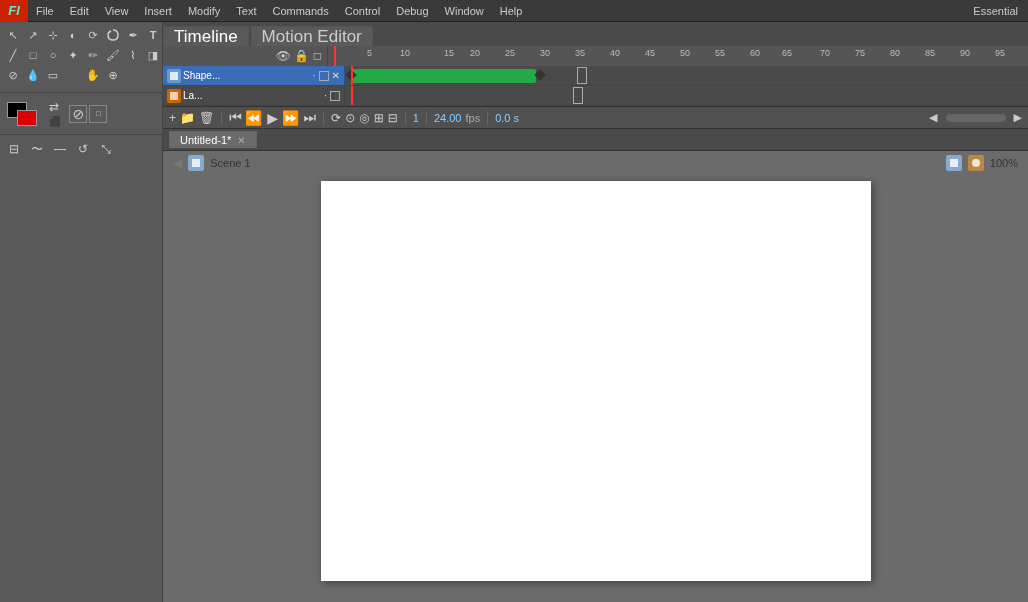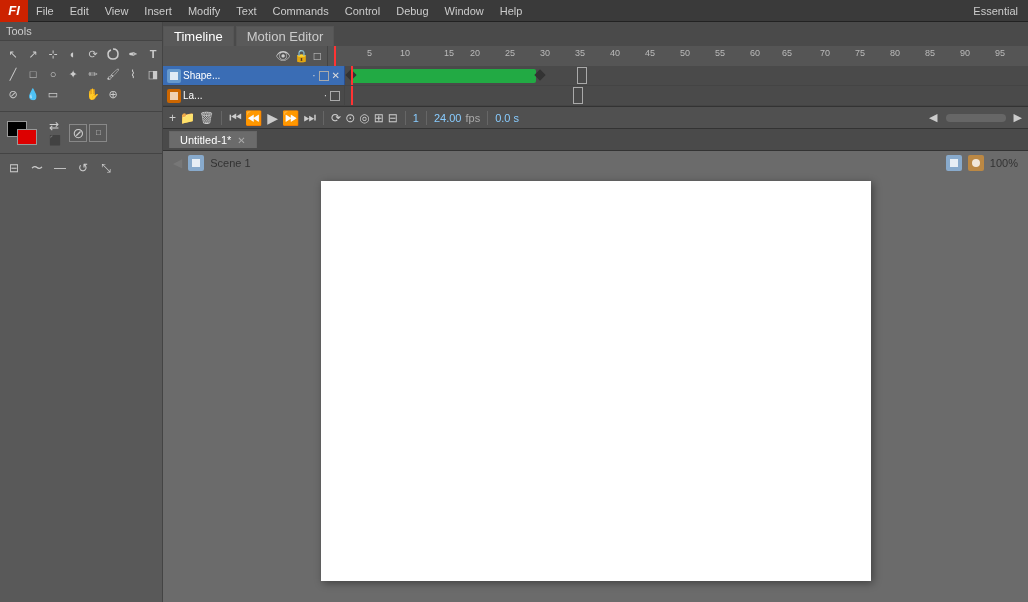--- a/index.html
+++ b/index.html
@@ -5,21 +5,21 @@
     * { margin: 0; padding: 0; box-sizing: border-box; }
     body { width: 1028px; height: 602px; background: #6b6b6b; font-family: Arial, sans-serif; font-size: 11px; overflow: hidden; user-select: none; }
 
     
     #menu-bar {
       width: 100%; height: 22px; background: #3a3a3a; display: flex; align-items: center;
       border-bottom: 1px solid #222;
     }
     #fl-logo {
       width: 28px; height: 22px; background: #cc2200; display: flex; align-items: center; justify-content: center;
-      color: #ffffff; font-weight: bold; font-size: 13px; font-style: italic; flex-shrink: 0;
+      color: #5eead4; font-weight: bold; font-size: 13px; font-style: italic; flex-shrink: 0;
     }
     .menu-item {
       padding: 0 8px; height: 22px; display: flex; align-items: center; color: #ccc; cursor: pointer; font-size: 11px;
     }
     #essential-label {
       margin-left: auto; padding: 0 10px; color: #ccc; font-size: 11px; display: flex; align-items: center;
     }
 
     
     #main-layout { display: flex; width: 100%; height: 580px; }
@@ -41,21 +41,21 @@
     
     #content-area { flex: 1; display: flex; flex-direction: column; background: #6b6b6b; }
 
     
     #timeline-panel { background: #595959; border-bottom: 1px solid #333; }
 
     #timeline-tabs {
       display: flex; background: #4a4a4a; height: 24px; align-items: flex-end;
     }
     .timeline-tab {
-      padding: 3px 10px; font-size: 13px; color: #ccc; cursor: pointer; border: 1px solid #555;
+      padding: 3px 10px; font-size: 17px; color: #ccc; cursor: pointer; border: 1px solid #555;
       border-bottom: none; background: #5a5a5a; margin-right: 2px; height: 20px; display: flex; align-items: center;
     }
     .timeline-tab.active { background: #595959; color: #fff; }
 
     #timeline-header-row {
       display: flex; height: 20px; background: #555; align-items: center;
     }
     #layer-header { width: 165px; flex-shrink: 0; display: flex; align-items: center; justify-content: flex-end; padding-right: 4px; gap: 4px; }
 
     #timeline-ruler {
@@ -127,21 +127,20 @@
   <div class="menu-item">Control</div>
   <div class="menu-item">Debug</div>
   <div class="menu-item">Window</div>
   <div class="menu-item">Help</div>
   <div id="essential-label">Essential</div>
 </div>
 
 <div id="main-layout">
 
   <div id="toolbar">
-    <div id="tools-label">Tools</div>
 
     <div style="padding:3px; display:grid; grid-template-columns: repeat(8,20px);">
       <div class="tool-btn" title="Arrow">↖</div>
       <div class="tool-btn" title="Subselect">↗</div>
       <div class="tool-btn" title="Free Transform">⊹</div>
       <div class="tool-btn" title="Gradient">◐</div>
       <div class="tool-btn" title="3D Rotation">⟳</div>
       <div class="tool-btn" title="Lasso">
         <svg viewBox="0 0 14 14">
             <path d="M7 2 Q12 2 12 7 Q12 12 7 12 Q2 12 2 7 Q2 4 5 3" stroke="#ccc" fill="none" stroke-width="1.5"></path>

